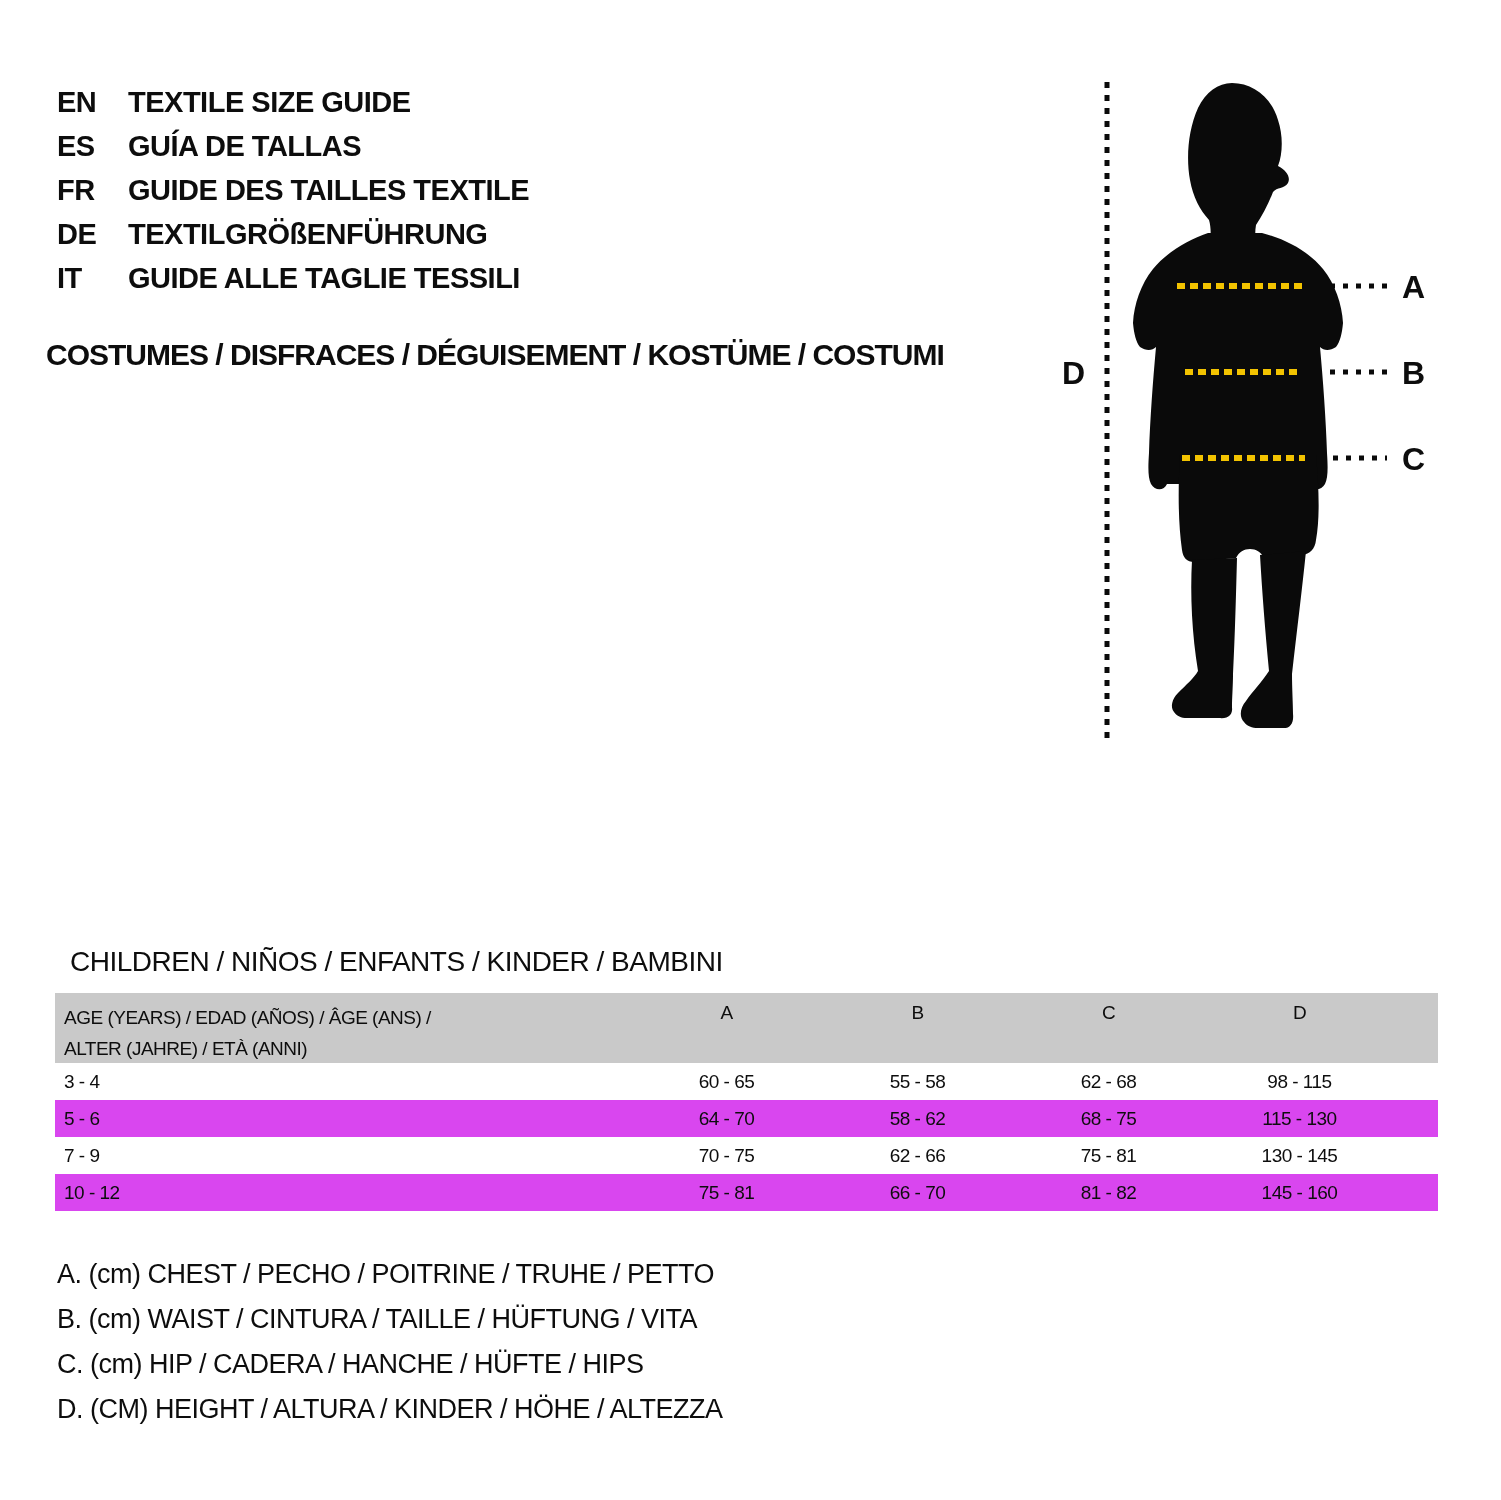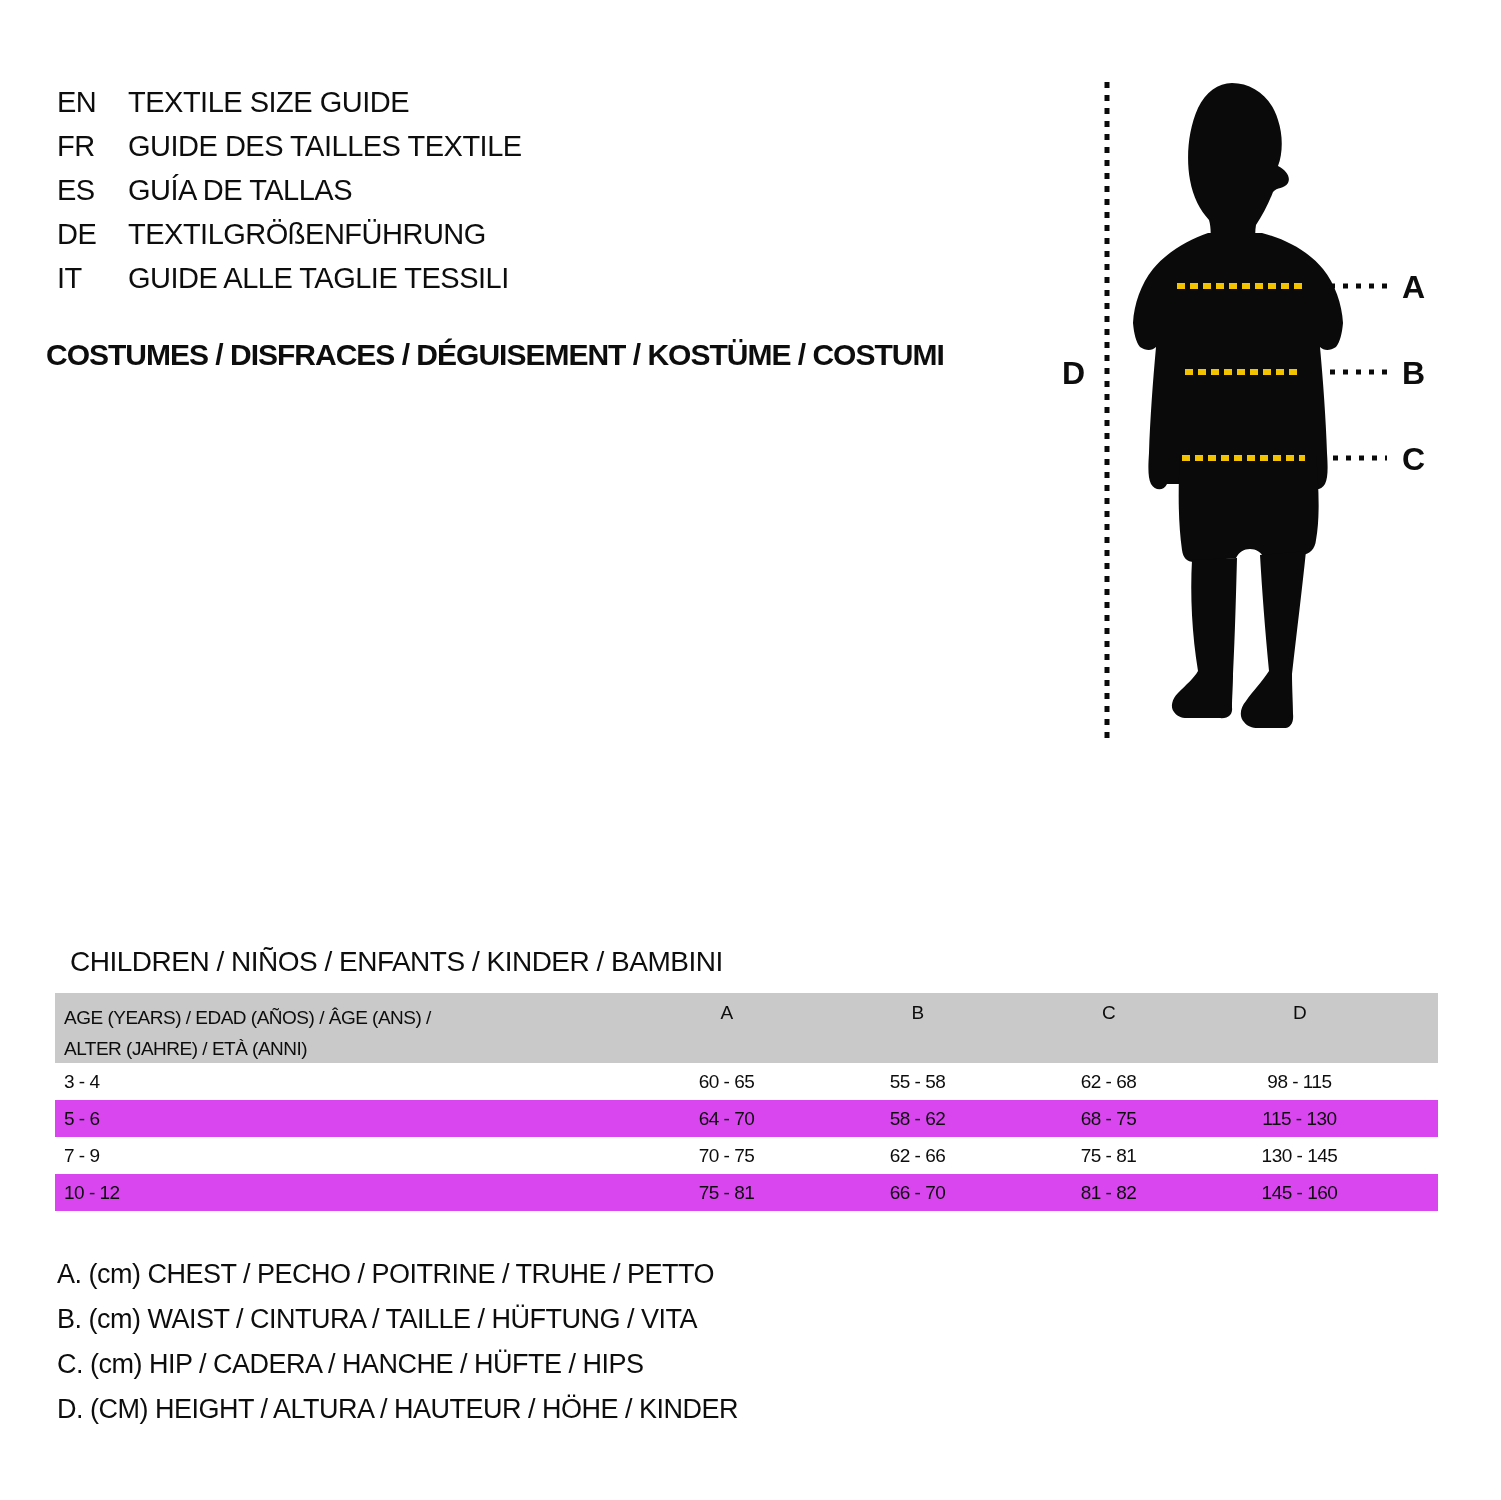--- a/index.html
+++ b/index.html
@@ -2,21 +2,21 @@
 <html><head>
 <meta charset="utf-8">
 <style>
   html,body{margin:0;padding:0;background:#fff;}
   .canvas{
     position:relative;width:1501px;height:1500px;background:#ffffff;
     font-family:"Liberation Sans","DejaVu Sans",sans-serif;color:#0d0d0d;overflow:hidden;
   }
   
   .langs{position:absolute;left:57px;top:80px;}
-  .lang-row{display:flex;font-size:29px;line-height:44px;letter-spacing:-0.5px;}
+  .lang-row{display:flex;font-size:29px;line-height:44px;letter-spacing:-0.5px;font-weight:bold;}
   .lang-code{width:71px;flex:0 0 71px;}
   
   .title{position:absolute;left:46px;top:338px;font-size:30px;font-weight:bold;letter-spacing:-1px;}
   
   .figure{position:absolute;left:1040px;top:70px;width:460px;height:680px;}
   .figure svg{display:block;}
   
   .section-heading{position:absolute;left:57px;top:946px;font-size:28px;letter-spacing:-0.5px;margin-left:13px;}
   
   .table{position:absolute;left:55px;top:993px;width:1383px;font-size:19px;letter-spacing:-0.5px;}
@@ -38,26 +38,26 @@
 <body>
 
 <div class="canvas">
 
   <div class="langs">
     <div class="lang-row">
       <span class="lang-code">EN</span>
       <span class="lang-label">TEXTILE SIZE GUIDE</span>
     </div>
     <div class="lang-row">
+      <span class="lang-code">ES</span>
+      <span class="lang-label">GUÍA DE TALLAS</span>
+    </div>
+    <div class="lang-row">
       <span class="lang-code">FR</span>
       <span class="lang-label">GUIDE DES TAILLES TEXTILE</span>
-    </div>
-    <div class="lang-row">
-      <span class="lang-code">ES</span>
-      <span class="lang-label">GUÍA DE TALLAS</span>
     </div>
     <div class="lang-row">
       <span class="lang-code">DE</span>
       <span class="lang-label">TEXTILGRÖßENFÜHRUNG</span>
     </div>
     <div class="lang-row">
       <span class="lang-code">IT</span>
       <span class="lang-label">GUIDE ALLE TAGLIE TESSILI</span>
     </div>
   </div>
@@ -197,16 +197,16 @@
       <div class="c col">81 - 82</div>
       <div class="c col">145 - 160</div>
       <div class="c fill"></div>
     </div>
   </div>
 
   <div class="legend">
     <div class="legend-line">A. (cm) CHEST / PECHO / POITRINE / TRUHE / PETTO</div>
     <div class="legend-line">B. (cm) WAIST / CINTURA / TAILLE / HÜFTUNG / VITA</div>
     <div class="legend-line">C. (cm) HIP / CADERA / HANCHE / HÜFTE / HIPS</div>
-    <div class="legend-line">D. (CM) HEIGHT / ALTURA / HAUTEUR / HÖHE / KINDER</div>
+    <div class="legend-line">D. (CM) HEIGHT / ALTURA / KINDER / HÖHE / ALTEZZA</div>
   </div>
 
 </div>
 
 </body></html>

